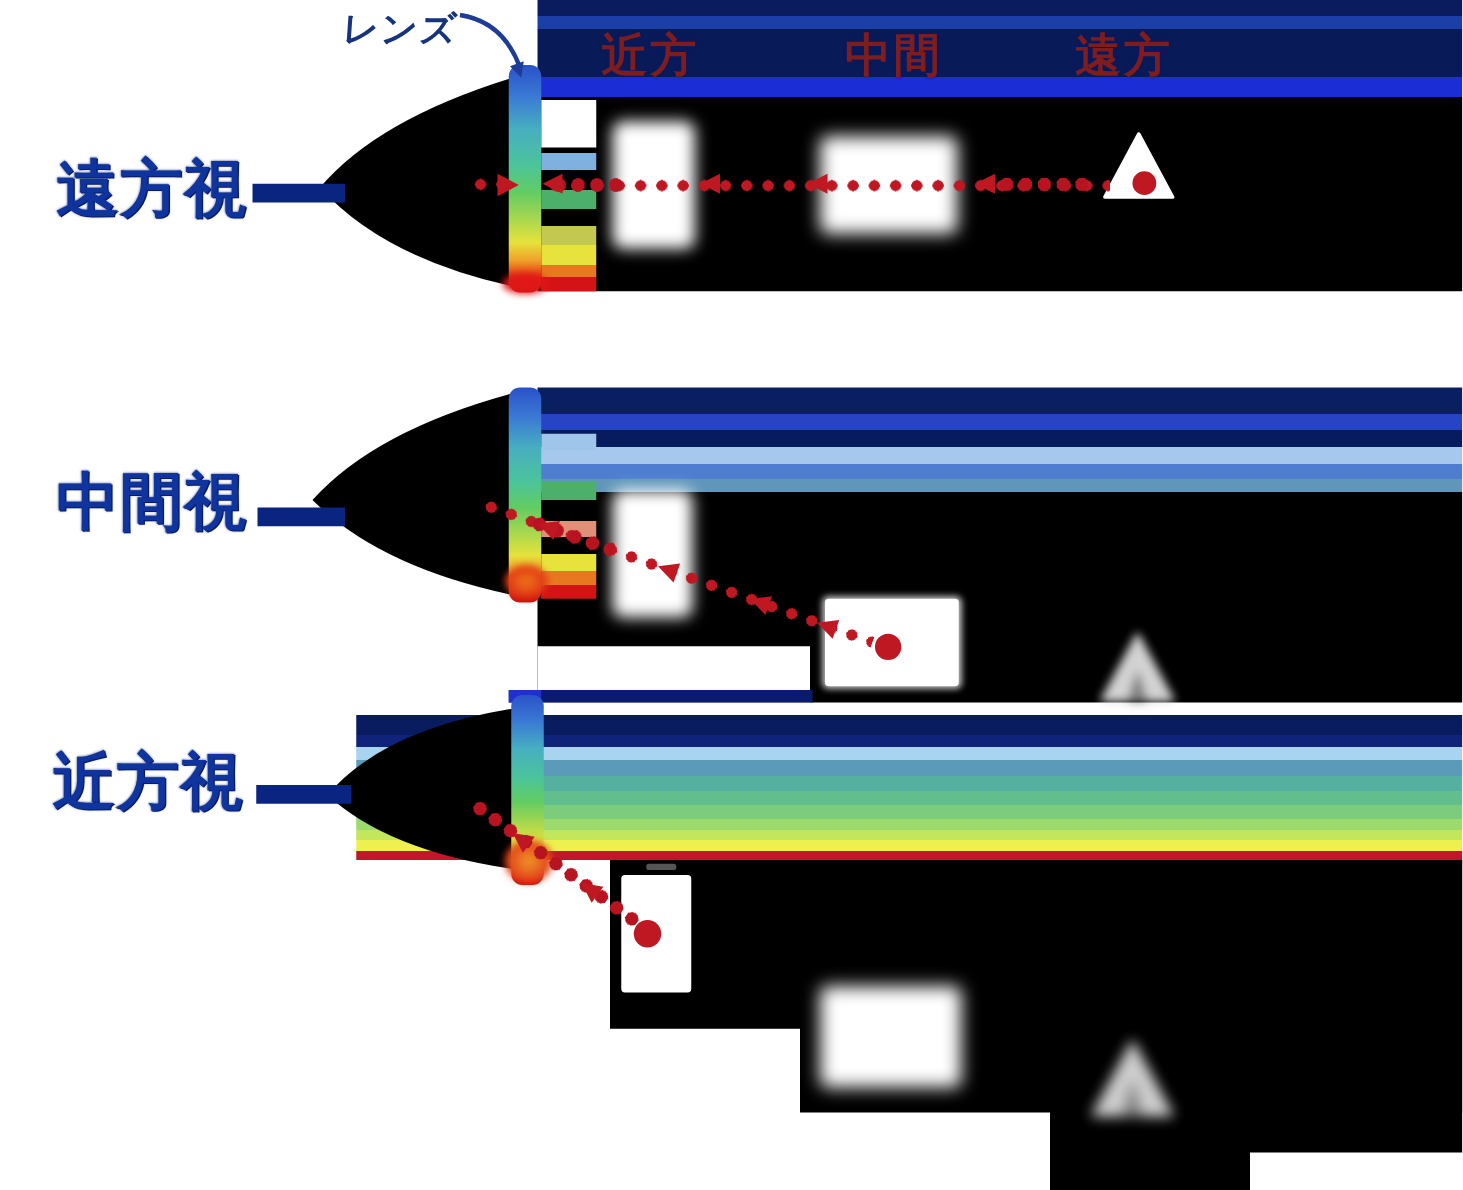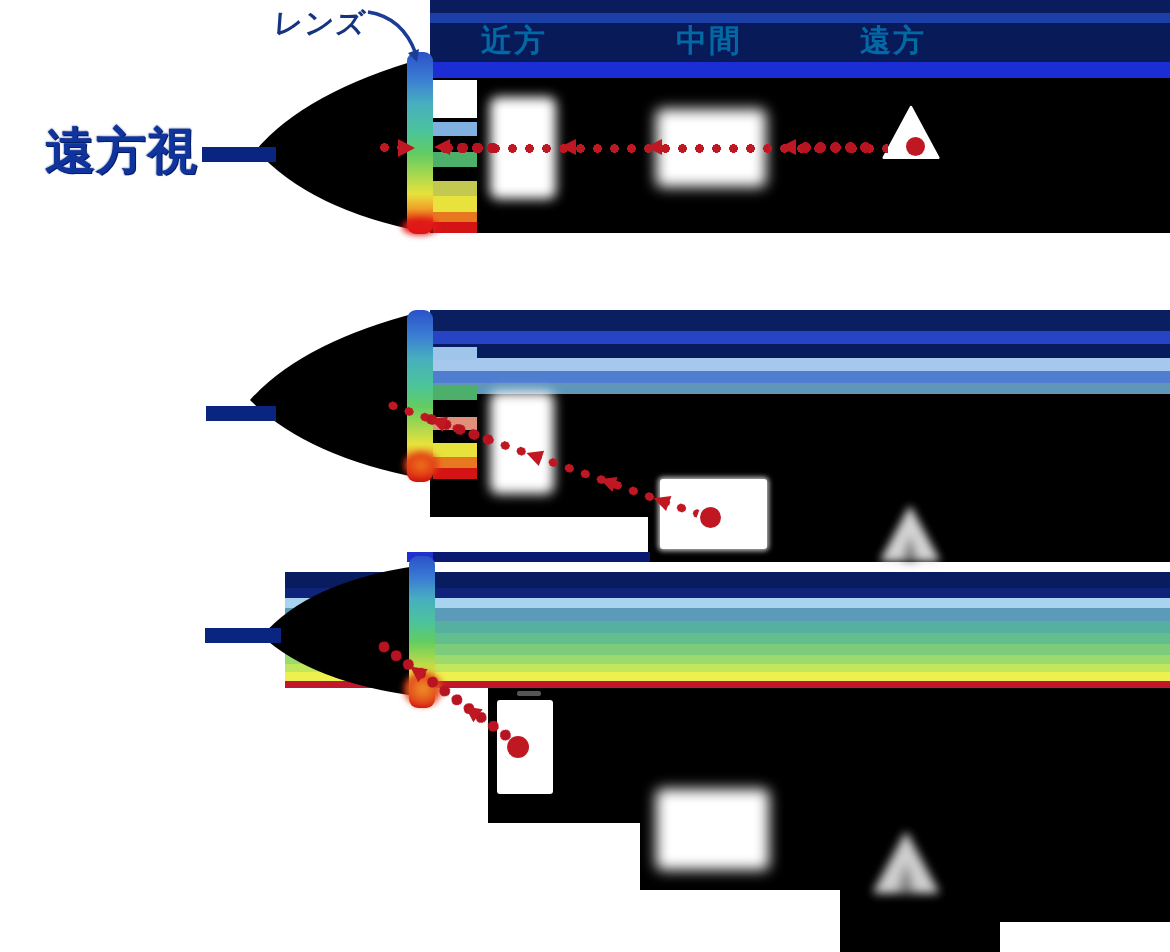--- a/index.html
+++ b/index.html
@@ -4,21 +4,21 @@
 <style>
   html,body{margin:0;padding:0;background:#fff;}
   #canvas{position:relative;width:1170px;height:952px;background:#fff;overflow:hidden;
           font-family:"DejaVu Sans","Liberation Sans",sans-serif;}
   .abs{position:absolute;}
   
   .rowlabel{font-size:50px;font-weight:bold;color:#10349e;letter-spacing:1px;
             text-shadow:0 0 2px rgba(7,29,102,.9), 1px 1px 0 #071d66;white-space:nowrap;}
   .connector{background:#0a2580;}
   
-  .collabel{font-size:31px;font-weight:bold;color:#0369a1;letter-spacing:2px;
+  .collabel{font-size:37px;font-weight:bold;color:#7f1d1d;letter-spacing:2px;
             text-shadow:0 0 2px #061a70;white-space:nowrap;}
   .lenslabel{font-size:29px;font-weight:bold;color:#16337f;letter-spacing:1px;
              transform:skewX(-4deg);white-space:nowrap;}
   
   .lens{width:26px;border-radius:9px;
     background:linear-gradient(180deg,#2a52c8 0%,#3a7ad4 14%,#47aec0 28%,#4cc49a 44%,
                #62cc62 56%,#aad84e 68%,#e6e23c 78%,#f0a028 86%,#e23014 93%,#cc0f0f 100%);}
   .lensblob{border-radius:50%;filter:blur(3px);}
   
   .scene1{background:linear-gradient(180deg,#0a1c5e 0px,#0a1c5e 13px,#1b3fa6 13px,#1b3fa6 23px,
@@ -118,20 +118,21 @@
 
   <div class="abs dots rot" style="left:385px;top:397px;width:332px;height:12px;transform:rotate(19.5deg);">
     <div class="dotsbig" style="position:absolute;left:42px;top:-2px;width:70px;height:16px;"></div>
     <div class="arrL inline-arr" style="left:48px;"></div>
     <div class="arrL inline-arr" style="left:150px;"></div>
     <div class="arrL inline-arr" style="left:228px;"></div>
     <div class="arrL inline-arr" style="left:285px;"></div>
   </div>
   <div class="abs bigdot" style="left:700px;top:507px;width:21px;height:21px;"></div>
 
+  <div class="abs rowlabel" style="left:45px;top:368px;">中間視</div>
   <div class="abs connector" style="left:206px;top:406px;width:70px;height:15px;"></div>
 
   <div class="abs rainbow3" style="left:285px;top:572px;width:885px;height:116px;"></div>
   <div class="abs black" style="left:488px;top:688px;width:152px;height:135px;"></div>
   <div class="abs black" style="left:640px;top:688px;width:530px;height:202px;"></div>
   <div class="abs black" style="left:840px;top:688px;width:160px;height:264px;"></div>
   <div class="abs black" style="left:1000px;top:688px;width:170px;height:234px;"></div>
 
   <svg class="abs" style="left:258px;top:562px;width:162px;height:138px;" viewBox="0 0 162 138">
     <path d="M4 74 Q50 20 158 4 L158 134 Q54 120 4 74 Z" fill="#000"></path>
@@ -147,20 +148,21 @@
     <path d="M30 2 L58 54 L2 54 Z" fill="#d9d9d9" stroke="#d9d9d9" stroke-width="3" stroke-linejoin="round"></path>
     <path d="M30 28 L38 56 L22 56 Z" fill="#8a8a8a"></path>
   </svg>
 
   <div class="abs dotsbig rot" style="left:378px;top:636px;width:168px;height:13px;transform:rotate(36deg);">
     <div class="arrL inline-arr" style="left:40px;"></div>
     <div class="arrL inline-arr" style="left:108px;"></div>
   </div>
   <div class="abs bigdot" style="left:507px;top:736px;width:22px;height:22px;"></div>
 
+  <div class="abs rowlabel" style="left:42px;top:592px;">近方視</div>
   <div class="abs connector" style="left:205px;top:628px;width:76px;height:15px;"></div>
 
   <div class="abs lenslabel" style="left:274px;top:4px;">レンズ</div>
   <svg class="abs" style="left:358px;top:6px;width:70px;height:58px;" viewBox="0 0 70 58">
     <path d="M10 6 C36 10 50 26 58 48" stroke="#1c3c96" stroke-width="3.5" fill="none"></path>
     <polygon points="59,56 61,43 50,47" fill="#1c3c96"></polygon>
   </svg>
 
   <div class="abs collabel" style="left:481px;top:20px;">近方</div>
   <div class="abs collabel" style="left:676px;top:20px;">中間</div>

